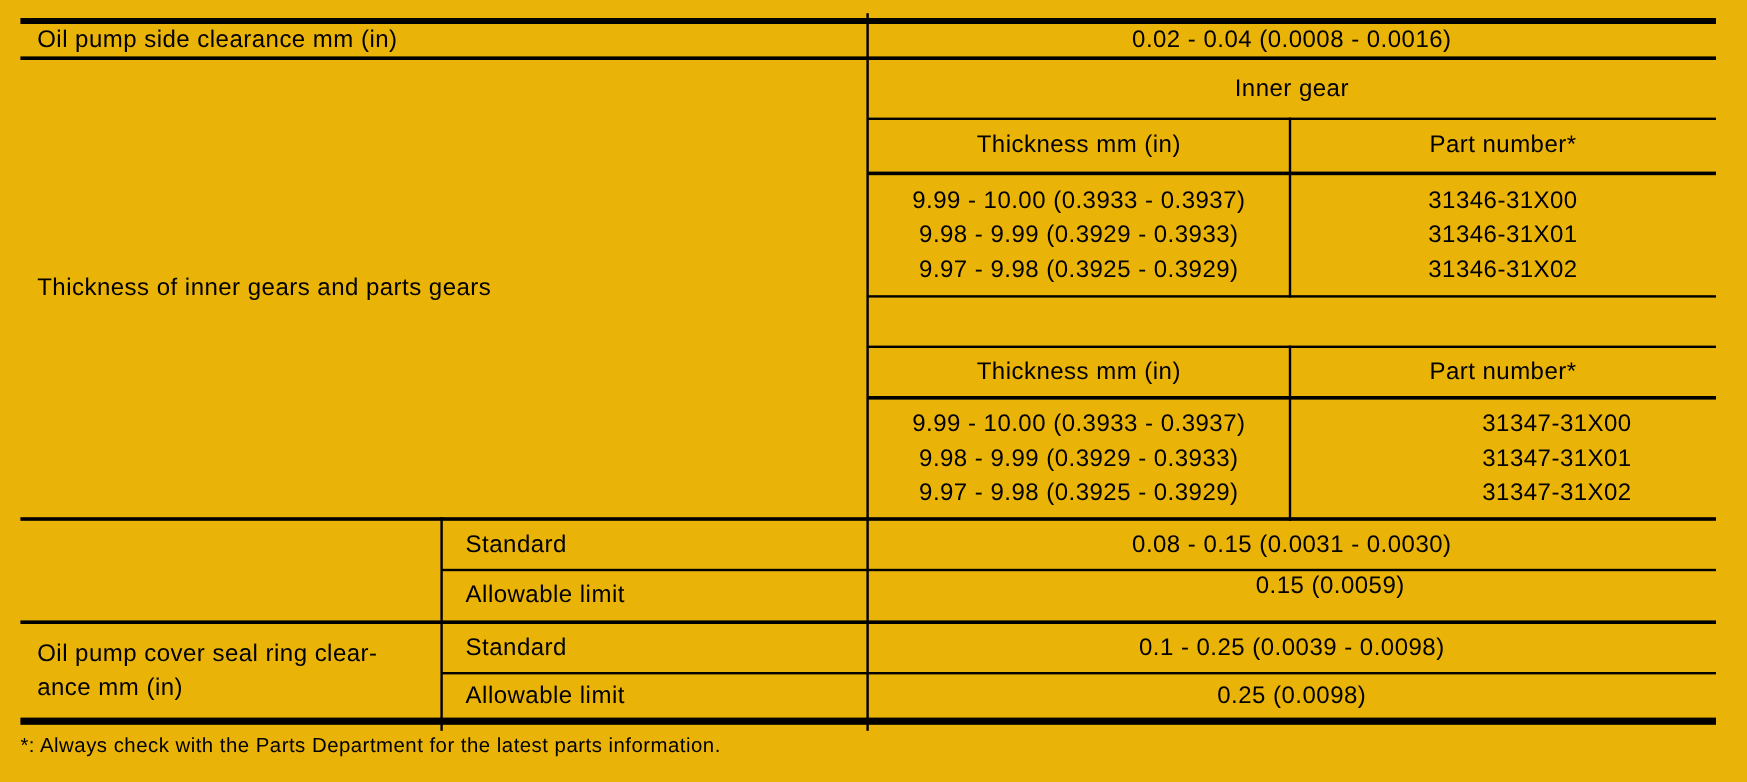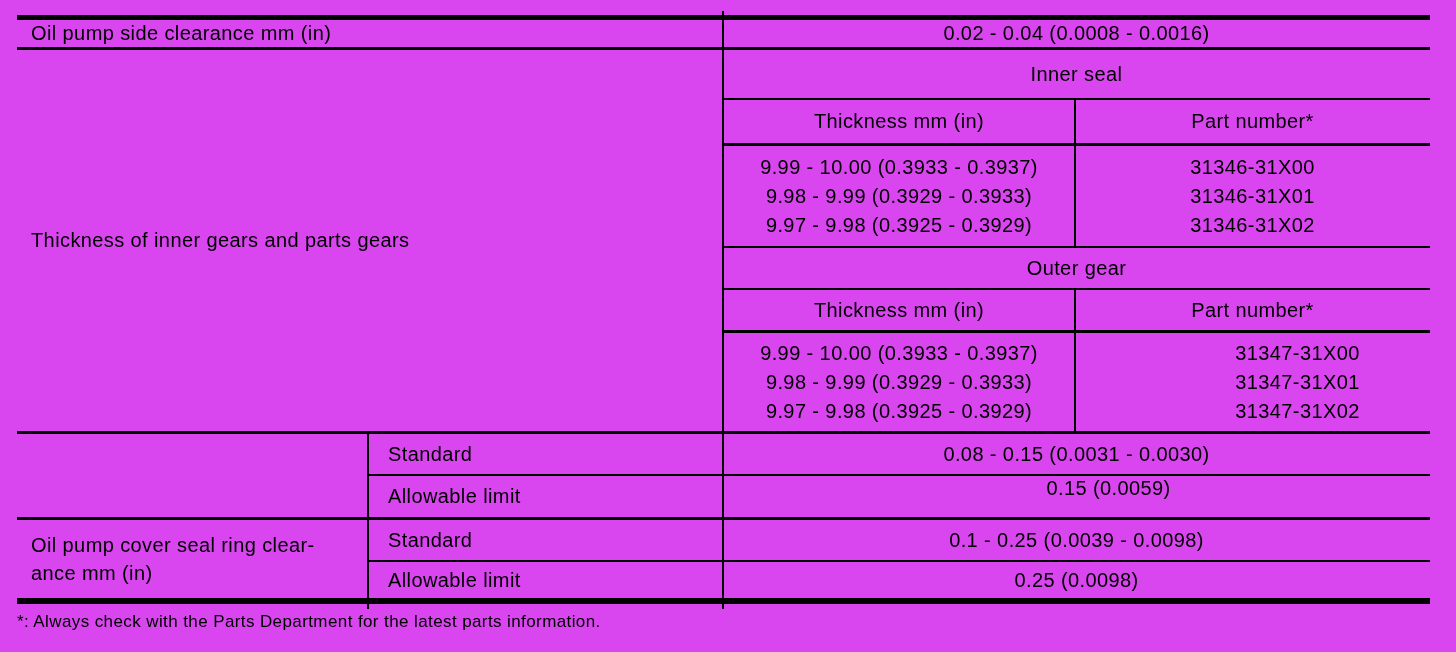--- a/index.html
+++ b/index.html
@@ -7,21 +7,21 @@
     padding: 0;
     width: 1456px;
     height: 652px;
     background: #ffffff;
     overflow: hidden;
   }
   .page {
     position: relative;
     width: 1456px;
     height: 652px;
-    background: #d946ef;
+    background: #eab308;
     font-family: "Liberation Sans", "DejaVu Sans", sans-serif;
     color: #000;
   }
   .tbl {
     position: absolute;
     left: 17px;
     top: 15px;
     width: 1413px;
     height: 600px;
   }
@@ -88,35 +88,34 @@
     <div class="vline" style="left:705px; top:-4px; width:2px; height:598px;"></div>
     <div class="vline" style="left:350px; top:416px; width:2px; height:178px;"></div>
     <div class="vline" style="left:1057px; top:83px; width:2px; height:150px;"></div>
     <div class="vline" style="left:1057px; top:273px; width:2px; height:146px;"></div>
 
     <div class="cell left" style="left:0; top:5px; width:706px; height:27px;">Oil pump side clearance mm (in)</div>
     <div class="cell center" style="left:706px; top:5px; width:707px; height:27px;">0.02 - 0.04 (0.0008 - 0.0016)</div>
 
     <div class="cell left" style="left:0; top:35px; width:706px; height:381px;">Thickness of inner gears and parts gears</div>
 
-    <div class="cell center" style="left:706px; top:35px; width:707px; height:48px;">Inner seal</div>
+    <div class="cell center" style="left:706px; top:35px; width:707px; height:48px;">Inner gear</div>
     <div class="cell center" style="left:706px; top:85px; width:352px; height:43px;">Thickness mm (in)</div>
     <div class="cell center" style="left:1058px; top:85px; width:355px; height:43px;">Part number*</div>
     <div class="cell stack" style="left:706px; top:131px; width:352px; height:100px;">
       <div>9.99 - 10.00 (0.3933 - 0.3937)</div>
       <div>9.98 - 9.99 (0.3929 - 0.3933)</div>
       <div>9.97 - 9.98 (0.3925 - 0.3929)</div>
     </div>
     <div class="cell stack" style="left:1058px; top:131px; width:355px; height:100px;">
       <div>31346-31X00</div>
       <div>31346-31X01</div>
       <div>31346-31X02</div>
     </div>
 
-    <div class="cell center" style="left:706px; top:233px; width:707px; height:40px;">Outer gear</div>
     <div class="cell center" style="left:706px; top:275px; width:352px; height:40px;">Thickness mm (in)</div>
     <div class="cell center" style="left:1058px; top:275px; width:355px; height:40px;">Part number*</div>
     <div class="cell stack" style="left:706px; top:318px; width:352px; height:98px;">
       <div>9.99 - 10.00 (0.3933 - 0.3937)</div>
       <div>9.98 - 9.99 (0.3929 - 0.3933)</div>
       <div>9.97 - 9.98 (0.3925 - 0.3929)</div>
     </div>
     <div class="cell stack" style="left:1058px; top:318px; width:355px; height:98px;margin-left:45px;">
       <div>31347-31X00</div>
       <div>31347-31X01</div>

